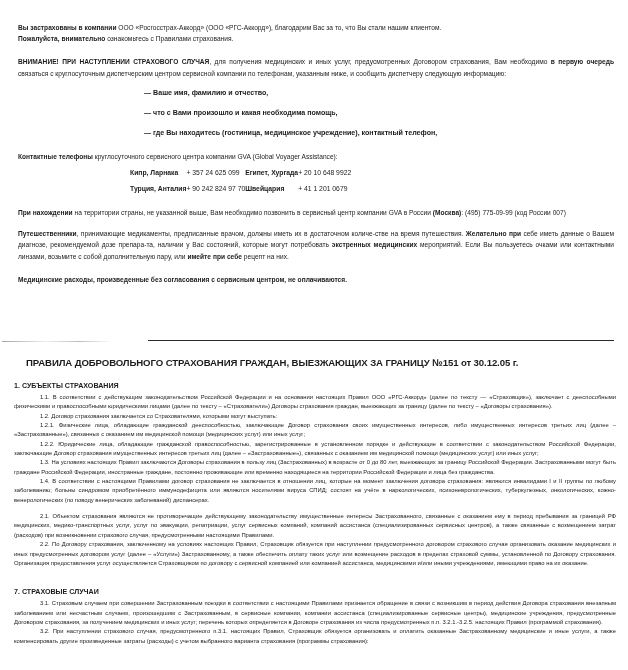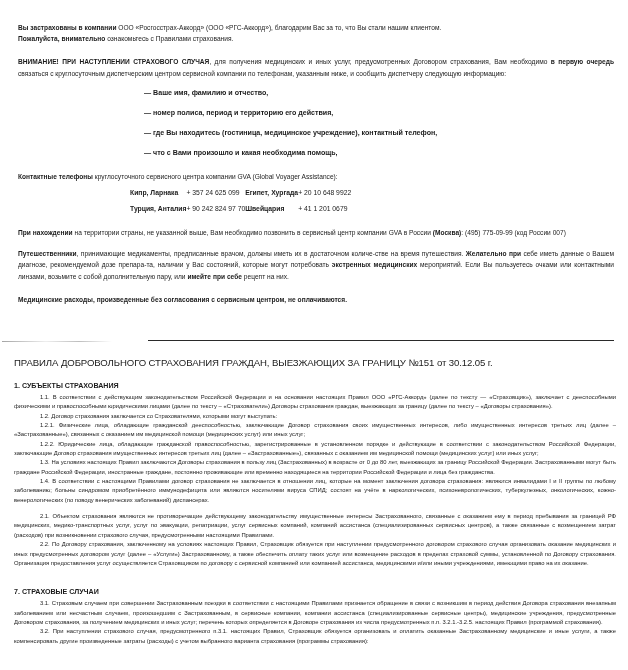--- a/index.html
+++ b/index.html
@@ -116,24 +116,24 @@
 
   
   .rules {
     position: absolute;
     left: 14px;
     top: 356px;
     width: 602px;
   }
   .rules-title {
     font-size: 9.6px;
-    font-weight: 400;
+    font-weight: 700;
     line-height: 13px;
     letter-spacing: -0.1px;
-    margin: 0 0 7px 0;
+    margin: 0 0 7px 12px;
     white-space: nowrap;
   }
   .sec-head {
     font-size: 7.1px;
     font-weight: 700;
     line-height: 11px;
     margin: 12px 0 1px 0;
   }
   .clause {
     font-size: 5.85px;
@@ -155,23 +155,22 @@
     <p class="lead"><b>Пожалуйста, внимательно</b><span> ознакомьтесь с Правилами страхования.</span></p>
 
     <div class="gap12"></div>
 
     <p class="para-wrap"><b>ВНИМАНИЕ! ПРИ НАСТУПЛЕНИИ СТРАХОВОГО СЛУЧАЯ</b><span>, для получения медицинских и иных услуг, предусмотренных Договором страхования, Вам необходимо </span><b>в первую очередь</b><span> связаться с круглосуточным диспетчерским центром сервисной компании по телефонам, указанным ниже, и сообщить диспетчеру следующую информацию:</span></p>
 
     <div class="gap4"></div>
 
     <div class="bullets">
       <div class="bline">— Ваше имя, фамилию и отчество,</div>
-      <div class="bline">— номер полиса, период и территорию его действия,</div>
+      <div class="bline">— что с Вами произошло и какая необходима помощь,</div>
       <div class="bline">— где Вы находитесь (гостиница, медицинское учреждение), контактный телефон,</div>
-      <div class="bline">— что с Вами произошло и какая необходима помощь,</div>
     </div>
 
     <div class="gap8"></div>
 
     <p class="contacts-head"><b>Контактные телефоны</b><span> круглосуточного сервисного центра компании GVA (Global Voyager Assistance):</span></p>
 
     <table class="contacts">
       <tbody>
           <tr>
         <td class="c-country">Кипр, Ларнака</td>

